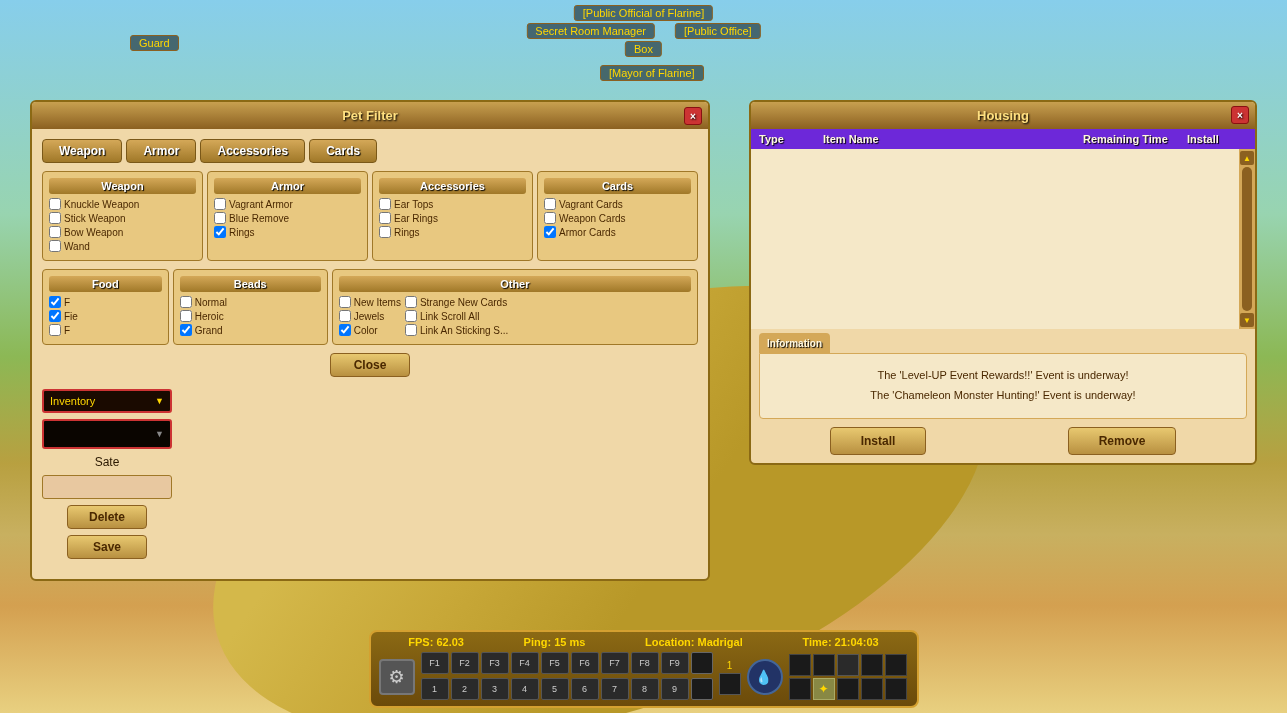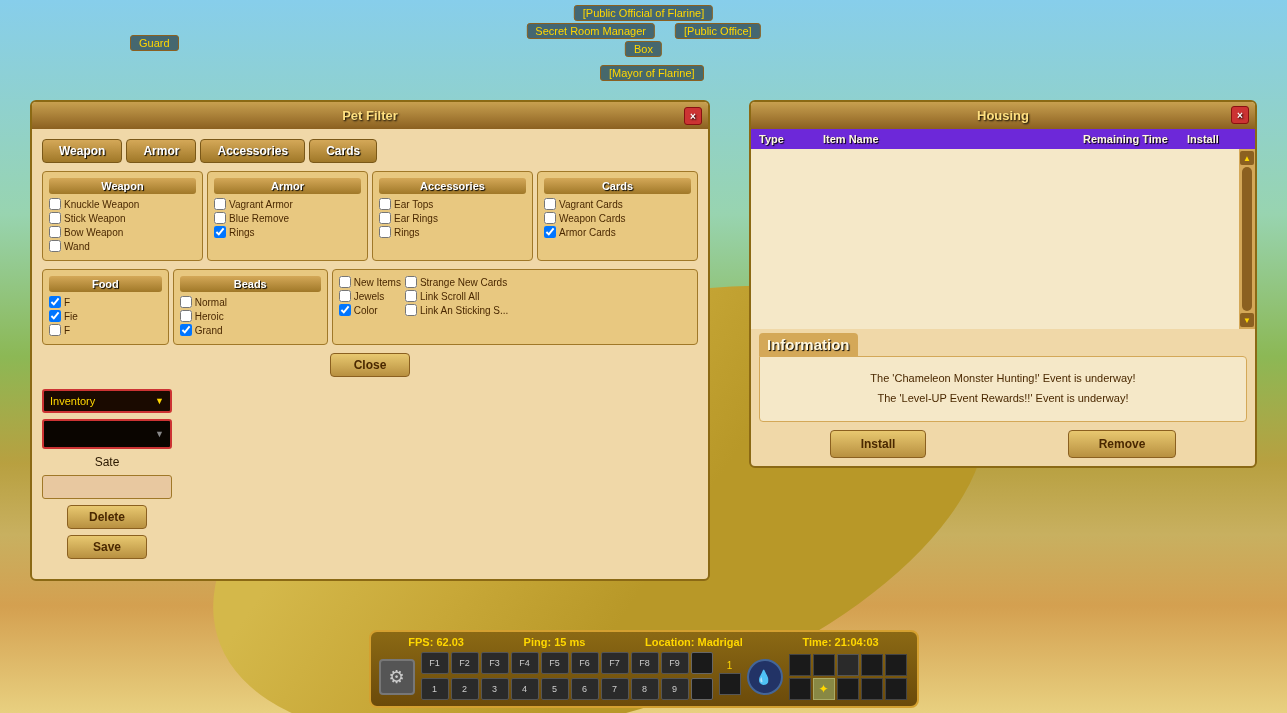--- a/index.html
+++ b/index.html
@@ -523,20 +523,21 @@
               <input type="checkbox" style="">
               <span>Heroic</span>
             </div>
             <div class="checkbox-item">
               <input type="checkbox" checked="" style="">
               <span>Grand</span>
             </div>
           </div>
 
           <div class="checkbox-section wide">
+            <div class="section-header">Other</div>
             <div style="display:flex;gap:4px;">
               <div>
                 <div class="checkbox-item">
                   <input type="checkbox" style="">
                   <span>New Items</span>
                 </div>
                 <div class="checkbox-item">
                   <input type="checkbox" style="">
                   <span>Jewels</span>
                 </div>
@@ -611,25 +612,25 @@
 
     <div style="position:absolute;right:0;top:0;width:16px;height:100%;background:#D4A858;display:flex;flex-direction:column;align-items:center;padding:2px;">
       <div class="scrollbar-arrow">▲</div>
       <div style="flex:1;width:10px;background:#8B6020;border-radius:5px;margin:2px 0;"></div>
       <div class="scrollbar-arrow">▼</div>
     </div>
   </div>
 
   <div style="padding:4px 8px 0 8px;">
     <div style="background:#D4A858;padding:3px 8px;border-radius:4px 4px 0 0;display:inline-block;">
-      <span style="color:#FFF8E0;font-size:15px;font-weight:bold;text-shadow:1px 1px 1px #000;">Information</span>
+      <span style="color:#FFF8E0;font-size:10px;font-weight:bold;text-shadow:1px 1px 1px #000;">Information</span>
     </div>
     <div style="background:#F5E8C8;padding:12px 8px;border:1px solid #D4A858;border-radius:0 4px 4px 4px;font-size:11px;color:#4a2800;text-align:center;line-height:1.8;">
+      <div>The 'Level-UP Event Rewards!!' Event is underway!</div>
       <div>The 'Chameleon Monster Hunting!' Event is underway!</div>
-      <div>The 'Level-UP Event Rewards!!' Event is underway!</div>
     </div>
   </div>
 
   <div class="housing-buttons">
     <button class="housing-btn">Install</button>
     <button class="housing-btn">Remove</button>
   </div>
 </div>
 
 <div class="status-bar">

